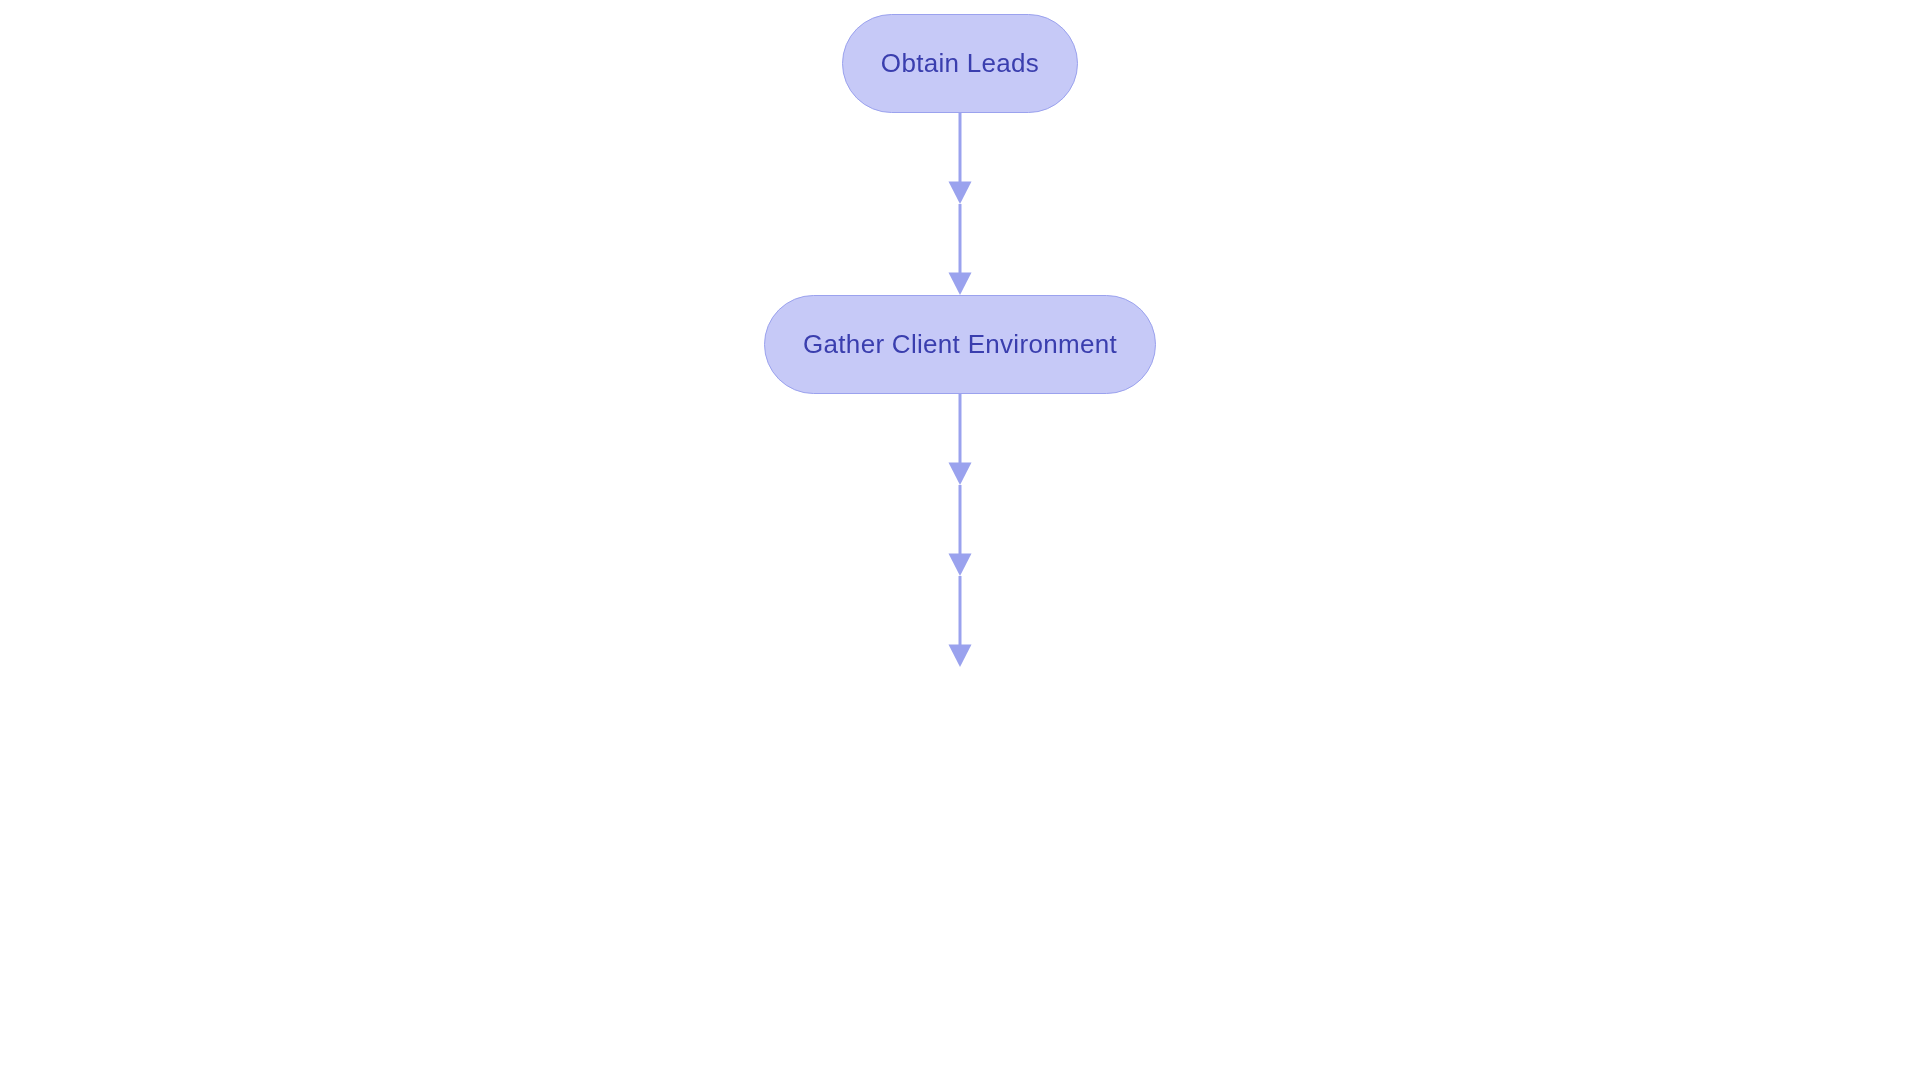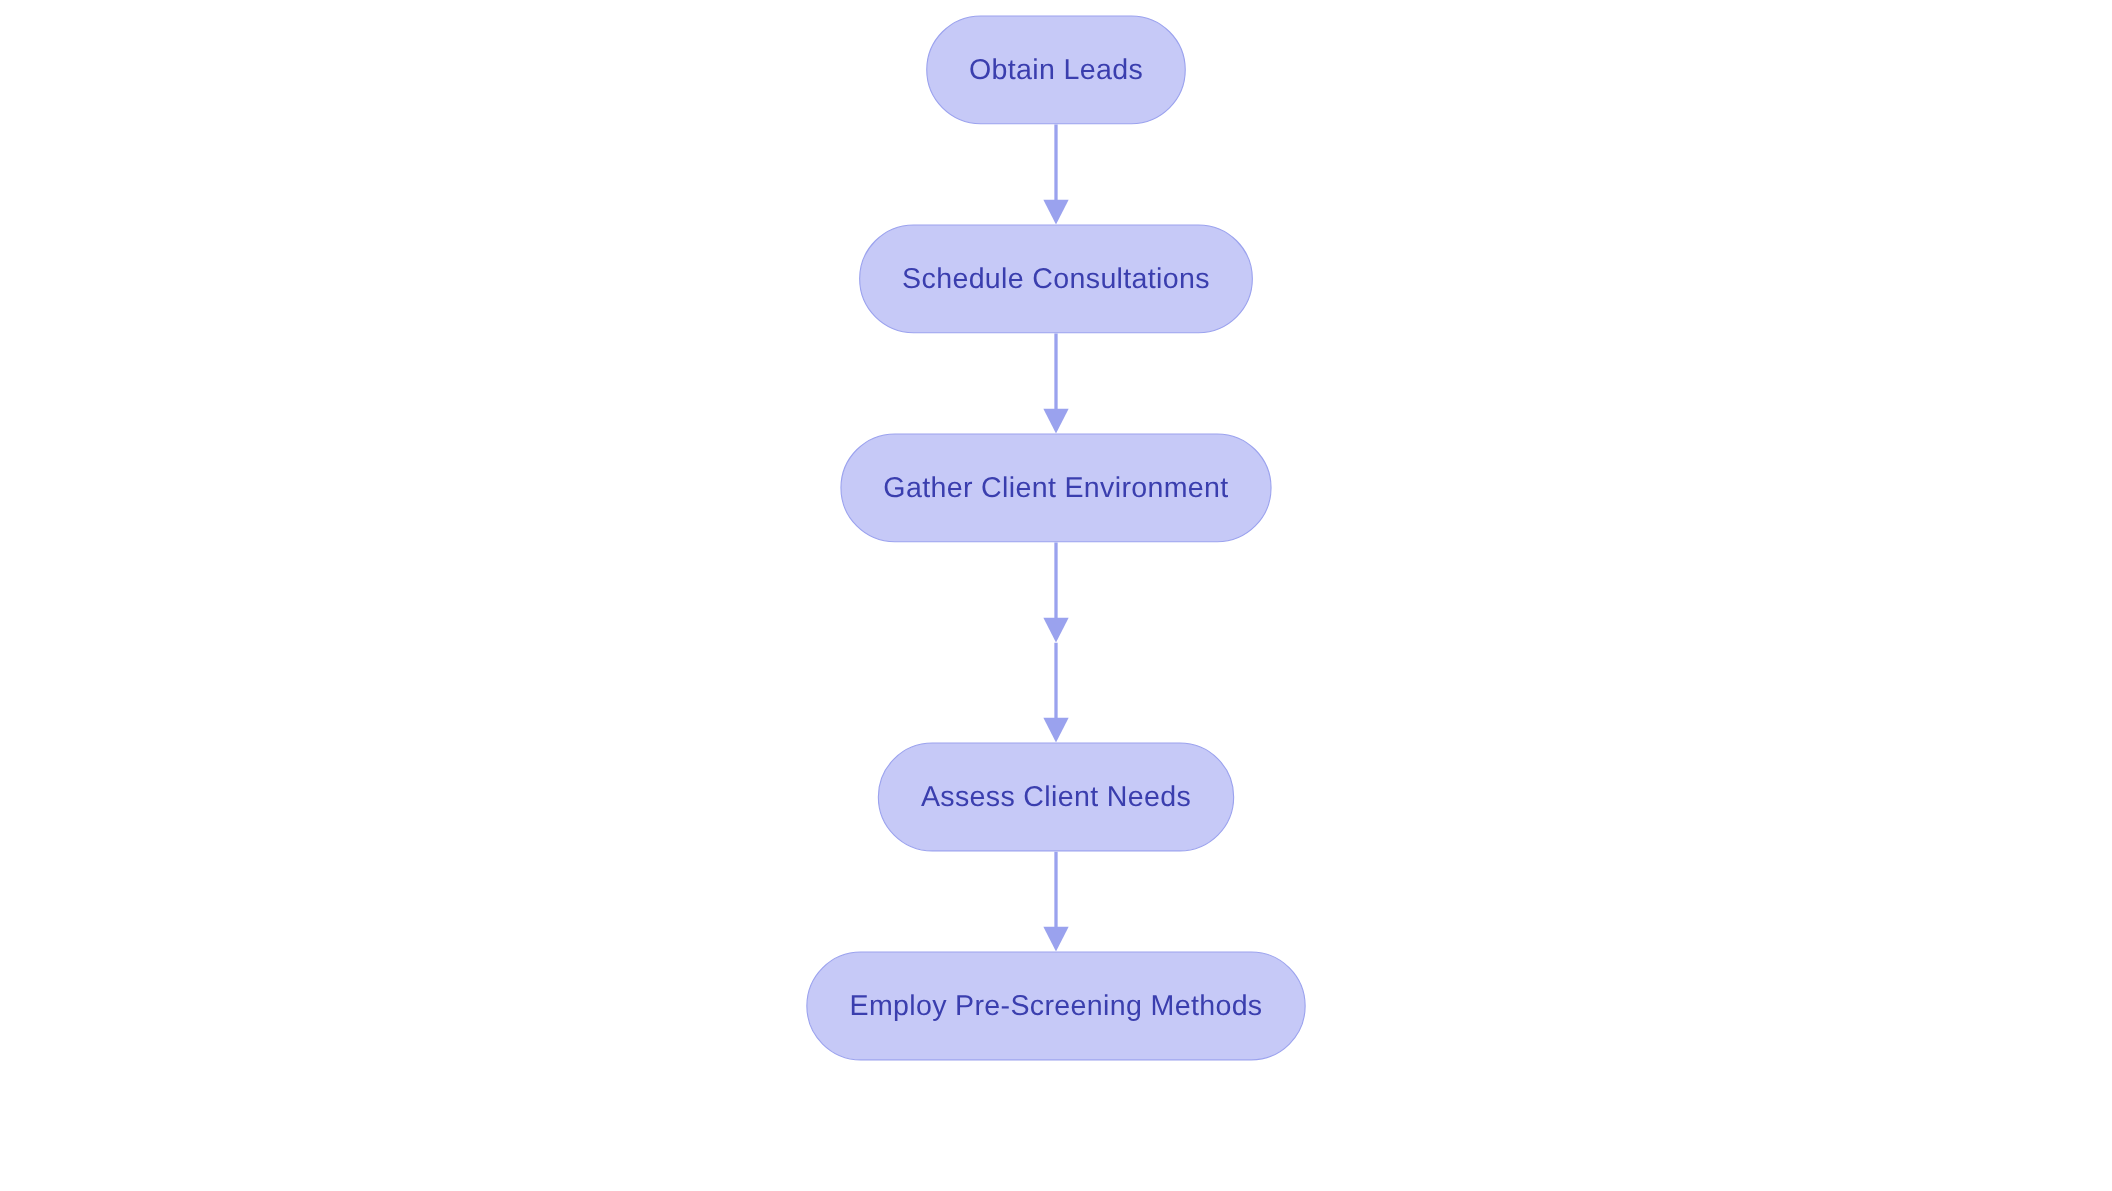--- a/index.html
+++ b/index.html
@@ -59,23 +59,20 @@
 
     <div class="node">
       <span>Obtain Leads</span>
     </div>
 
     <svg class="edge" viewBox="0 0 32 91" aria-hidden="true">
       <line x1="16" y1="0" x2="16" y2="70"></line>
       <path d="M16,91 L4.5,68.5 L27.5,68.5 Z"></path>
     </svg>
 
-    <div class="node">
-      <span>Schedule Consultations</span>
-    </div>
 
     <svg class="edge" viewBox="0 0 32 91" aria-hidden="true">
       <line x1="16" y1="0" x2="16" y2="70"></line>
       <path d="M16,91 L4.5,68.5 L27.5,68.5 Z"></path>
     </svg>
 
     <div class="node">
       <span>Gather Client Environment</span>
     </div>
 
@@ -83,27 +80,21 @@
       <line x1="16" y1="0" x2="16" y2="70"></line>
       <path d="M16,91 L4.5,68.5 L27.5,68.5 Z"></path>
     </svg>
 
 
     <svg class="edge" viewBox="0 0 32 91" aria-hidden="true">
       <line x1="16" y1="0" x2="16" y2="70"></line>
       <path d="M16,91 L4.5,68.5 L27.5,68.5 Z"></path>
     </svg>
 
-    <div class="node">
-      <span>Assess Client Needs</span>
-    </div>
 
     <svg class="edge" viewBox="0 0 32 91" aria-hidden="true">
       <line x1="16" y1="0" x2="16" y2="70"></line>
       <path d="M16,91 L4.5,68.5 L27.5,68.5 Z"></path>
     </svg>
 
-    <div class="node">
-      <span>Employ Pre-Screening Methods</span>
-    </div>
 
   </div>
 </div>
 
 </body></html>

